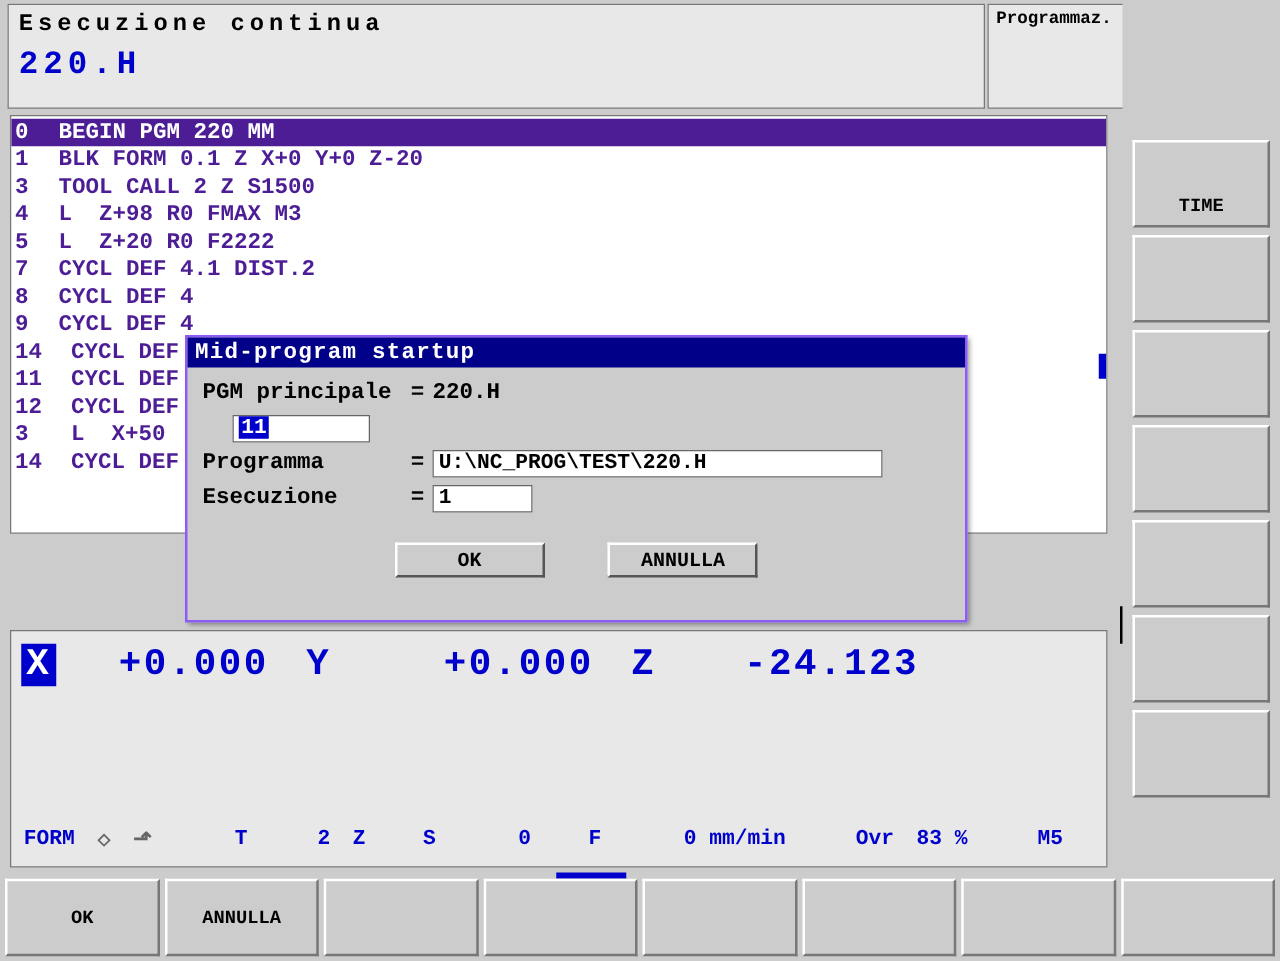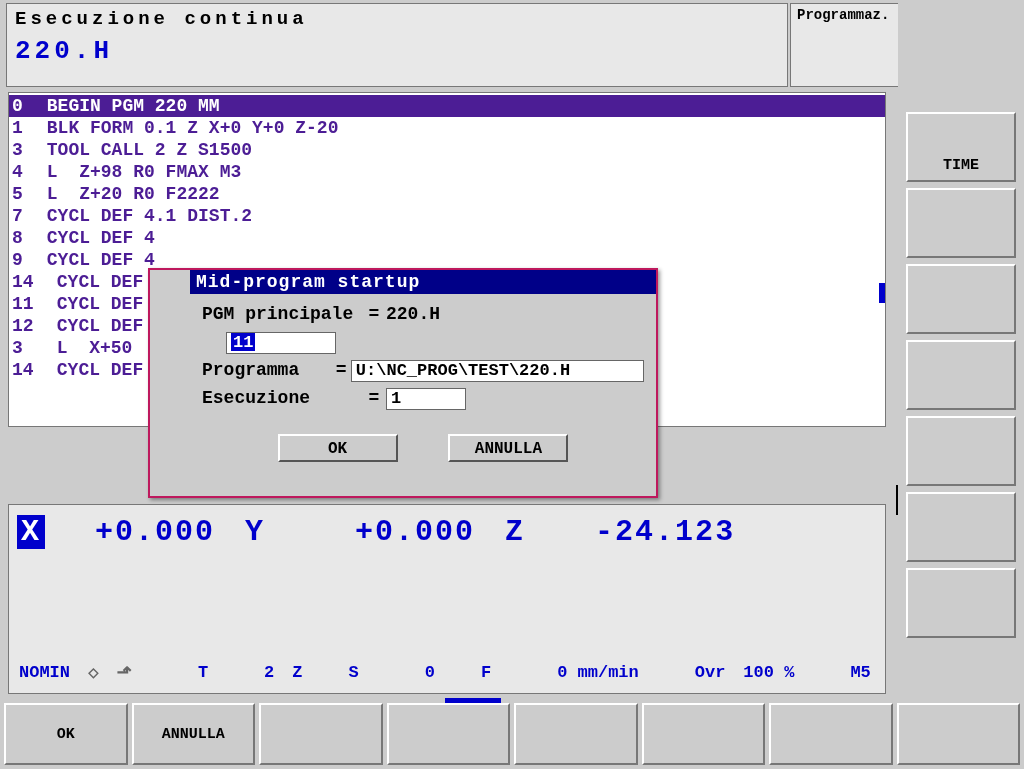--- a/index.html
+++ b/index.html
@@ -65,25 +65,24 @@
   }
   .scroll-mark2 {
     position: absolute;
     right: -2px; top: 485px;
     width: 4px; height: 30px;
     background: #000;
   }
   .dialog {
     position: absolute;
     left: 148px; top: 268px;
-    width: 510px; height: 230px;
-    background: #cccccc;
-    border: 2px solid #be185d;
+    width: 626px; height: 230px;
+    background: #cccccc;
+    border: 2px solid #8b5cf6;
     box-shadow: 2px 2px 4px rgba(0,0,0,0.4);
-    padding-left: 40px;
   }
   .dialog-title {
     background: #000088;
     color: #fff;
     font-size: 18px;
     padding: 2px 6px;
     letter-spacing: 1px;
   }
   .dialog-body { padding: 10px 12px; font-size: 18px; }
   .dlg-row { display: flex; align-items: flex-start; height: 26px; margin-bottom: 2px; }
@@ -252,39 +251,39 @@
       <span style="width:30px;"></span>
       <span>Y</span>
       <span style="width:90px;"></span>
       <span>+0.000</span>
       <span style="width:30px;"></span>
       <span>Z</span>
       <span style="width:70px;"></span>
       <span>-24.123</span>
     </div>
     <div class="info-row">
-      <span>NOMIN</span>
+      <span>FORM</span>
       <span class="icon">◇</span>
       <span class="icon">⬏</span>
       <span style="width:30px;"></span>
       <span>T</span>
       <span style="width:20px;"></span>
       <span>2</span>
       <span>Z</span>
       <span style="width:10px;"></span>
       <span>S</span>
       <span style="width:30px;"></span>
       <span>0</span>
       <span style="width:10px;"></span>
       <span>F</span>
       <span style="width:30px;"></span>
       <span>0 mm/min</span>
       <span style="width:20px;"></span>
       <span>Ovr</span>
-      <span>100 %</span>
+      <span>83 %</span>
       <span style="width:20px;"></span>
       <span>M5</span>
     </div>
   </div>
 
   <div class="sk-indicator"></div>
 </div>
 
 <div class="header-right">
   <span>Programmaz.</span>

